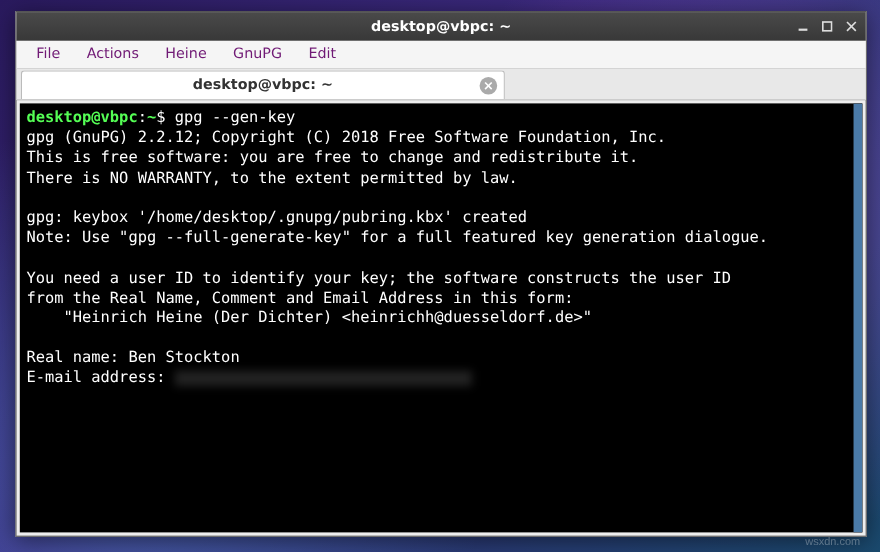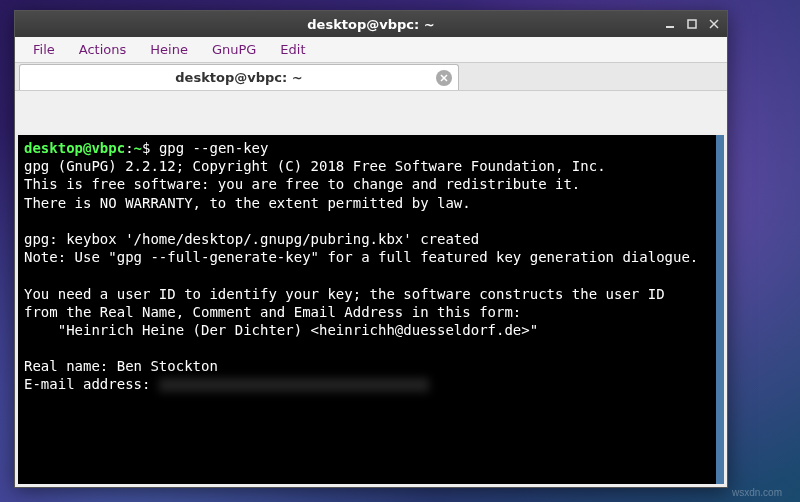--- a/index.html
+++ b/index.html
@@ -16,21 +16,21 @@
     position: absolute;
     inset: 0;
     background: radial-gradient(circle at 85% 40%, rgba(200,100,255,0.35), transparent 40%),
                 radial-gradient(circle at 15% 85%, rgba(100,180,255,0.35), transparent 40%),
                 linear-gradient(135deg, #2a1a5e 0%, #3b2a7e 40%, #1a4a6e 100%);
   }
   .window {
     position: absolute;
     left: 14px;
     top: 10px;
-    width: 714px;
+    width: 774px;
     height: 478px;
     background: #f0f0f0;
     border: 1px solid #555;
     display: flex;
     flex-direction: column;
     box-shadow: 0 4px 20px rgba(0,0,0,0.5);
   }
   .titlebar {
     height: 26px;
     background: linear-gradient(to bottom, #4a4a4a, #383838);
@@ -115,21 +115,20 @@
     background: #000;
     color: #fff;
     font-family: "DejaVu Sans Mono", "Liberation Mono", monospace;
     font-size: 14px;
     line-height: 1.3;
     padding: 4px 6px;
     white-space: pre;
     overflow: hidden;
     border: 3px solid #eee;
     position: relative;
-    margin-top: 41px;
   }
   .prompt-user { color: #5f5; font-weight: bold; }
   .prompt-sym { color: #fff; }
   .scrollbar {
     position: absolute;
     right: 0;
     top: 0;
     bottom: 0;
     width: 8px;
     background: #2a2a2a;

